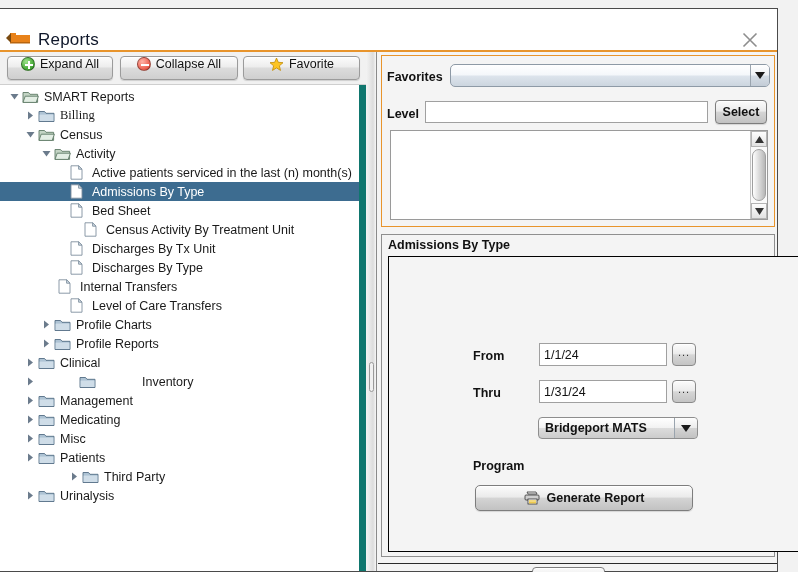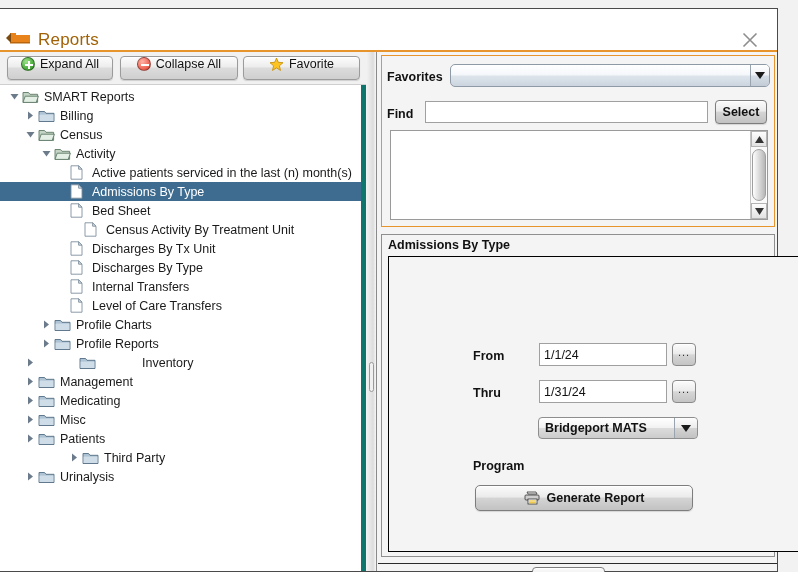--- a/index.html
+++ b/index.html
@@ -36,21 +36,21 @@
   }
   .title-icon {
     position: absolute;
     left: 6px; top: 22px;
     width: 26px; height: 14px;
   }
   .title-text {
     position: absolute;
     left: 38px; top: 21px;
     font-size: 17px;
-    color: #a16207;
+    color: #0f172a;
     letter-spacing: .2px;
     white-space: nowrap;
   }
   .title-close {
     position: absolute;
     right: 17px; top: 21px;
     width: 20px; height: 20px;
     cursor: pointer;
   }
 
@@ -112,21 +112,21 @@
     content:''; position:absolute; left:3px; top:6px; width:8px; height:2px; background:#fff;
   }
   .ico-star { width: 15px; height: 15px; flex: 0 0 auto; }
 
   
   .tree-wrap {
     position: absolute;
     left: 0; top: 33px;
     width: 366px; height: 486px;
     background: #ffffff;
-    border-right: 5px solid #0f766e;
+    border-right: 7px solid #0f766e;
     overflow: hidden;
   }
   .tree { position: relative; padding-top: 2px; }
   .trow {
     position: relative;
     height: 19px;
     display: flex; align-items: center;
     font-size: 12.5px; color: #1a1a1a;
     white-space: nowrap;
     cursor: pointer;
@@ -400,21 +400,21 @@
                   </svg>
                 </span>
                 <span class="ticon">
                   <svg viewBox="0 0 17 14" width="17" height="14">
                     <path d="M1 2.5 H6.5 L8 4.3 H15.6 V12.4 H1 Z" fill="#c3d4c4" stroke="#5f7a66" stroke-width=".9" stroke-linejoin="round"></path>
                     <path d="M3.2 6.2 H16.4 L14.2 12.4 H1 Z" fill="#e3eee4" stroke="#5f7a66" stroke-width=".9" stroke-linejoin="round"></path>
                   </svg>
                 </span>
                 <span class="tlabel">SMART Reports</span>
               </div>
-              <div class="trow" style="padding-left: 22px;">
+              <div class="trow" style="padding-left: 22px; font-family: Liberation Serif, serif;">
                 <span class="twist">
                   <svg viewBox="0 0 9 9" width="9" height="9">
                     <path d="M2 0.5 L7 4.5 L2 8.5 Z" fill="#6b7b8c"></path>
                   </svg>
                 </span>
                 <span class="ticon">
                   <svg viewBox="0 0 17 14" width="17" height="14">
                     <path d="M1 2.5 H6.5 L8 4.3 H16 V12.5 H1 Z" fill="#a8bccd" stroke="#5d7governance" stroke-width="0"></path>
                     <path d="M1 2.5 H6.5 L8 4.3 H16 V12.5 H1 Z" fill="#aec3d4" stroke="#566f86" stroke-width=".9" stroke-linejoin="round"></path>
                     <path d="M1.6 5.6 H15.4 V12 H1.6 Z" fill="#cfdde8"></path>
@@ -503,21 +503,21 @@
               <div class="trow" style="padding-left: 54px;">
                 <span class="twist"></span>
                 <span class="ticon">
                   <svg viewBox="0 0 13 15" width="13" height="15">
                     <path d="M1 0.8 H8.6 L12 4.2 V14.2 H1 Z" fill="#ffffff" stroke="#7f8f9e" stroke-width=".9" stroke-linejoin="round"></path>
                     <path d="M8.6 0.8 V4.2 H12 Z" fill="#d7e2ea" stroke="#7f8f9e" stroke-width=".9" stroke-linejoin="round"></path>
                   </svg>
                 </span>
                 <span class="tlabel">Discharges By Type</span>
               </div>
-              <div class="trow" style="padding-left: 54px;">
+              <div class="trow" style="padding-left: 42px;">
                 <span class="twist"></span>
                 <span class="ticon">
                   <svg viewBox="0 0 13 15" width="13" height="15">
                     <path d="M1 0.8 H8.6 L12 4.2 V14.2 H1 Z" fill="#ffffff" stroke="#7f8f9e" stroke-width=".9" stroke-linejoin="round"></path>
                     <path d="M8.6 0.8 V4.2 H12 Z" fill="#d7e2ea" stroke="#7f8f9e" stroke-width=".9" stroke-linejoin="round"></path>
                   </svg>
                 </span>
                 <span class="tlabel">Internal Transfers</span>
               </div>
               <div class="trow" style="padding-left: 54px;">
@@ -552,20 +552,35 @@
                   </svg>
                 </span>
                 <span class="ticon">
                   <svg viewBox="0 0 17 14" width="17" height="14">
                     <path d="M1 2.5 H6.5 L8 4.3 H16 V12.5 H1 Z" fill="#a8bccd" stroke="#5d7governance" stroke-width="0"></path>
                     <path d="M1 2.5 H6.5 L8 4.3 H16 V12.5 H1 Z" fill="#aec3d4" stroke="#566f86" stroke-width=".9" stroke-linejoin="round"></path>
                     <path d="M1.6 5.6 H15.4 V12 H1.6 Z" fill="#cfdde8"></path>
                   </svg>
                 </span>
                 <span class="tlabel">Profile Reports</span>
+              </div>
+              <div class="trow" style="padding-left: 22px;">
+                <span class="twist">
+                  <svg viewBox="0 0 9 9" width="9" height="9">
+                    <path d="M2 0.5 L7 4.5 L2 8.5 Z" fill="#6b7b8c"></path>
+                  </svg>
+                </span>
+                <span class="ticon">
+                  <svg viewBox="0 0 17 14" width="17" height="14">
+                    <path d="M1 2.5 H6.5 L8 4.3 H16 V12.5 H1 Z" fill="#a8bccd" stroke="#5d7governance" stroke-width="0"></path>
+                    <path d="M1 2.5 H6.5 L8 4.3 H16 V12.5 H1 Z" fill="#aec3d4" stroke="#566f86" stroke-width=".9" stroke-linejoin="round"></path>
+                    <path d="M1.6 5.6 H15.4 V12 H1.6 Z" fill="#cfdde8"></path>
+                  </svg>
+                </span>
+                <span class="tlabel">Clinical</span>
               </div>
               <div class="trow" style="padding-left: 22px; gap: 41px;">
                 <span class="twist">
                   <svg viewBox="0 0 9 9" width="9" height="9">
                     <path d="M2 0.5 L7 4.5 L2 8.5 Z" fill="#6b7b8c"></path>
                   </svg>
                 </span>
                 <span class="ticon">
                   <svg viewBox="0 0 17 14" width="17" height="14">
                     <path d="M1 2.5 H6.5 L8 4.3 H16 V12.5 H1 Z" fill="#a8bccd" stroke="#5d7governance" stroke-width="0"></path>
@@ -679,21 +694,21 @@
           <span class="lbl" id="lbl-favorites">Favorites</span>
           <div class="combo" id="combo-favorites">
             <span class="cval"></span>
             <span class="carrow">
               <svg viewBox="0 0 10 7" width="10" height="7">
                   <path d="M0 0 H10 L5 7 Z" fill="#1a1a1a"></path>
                 </svg>
             </span>
           </div>
 
-          <span class="lbl" id="lbl-find">Find</span>
+          <span class="lbl" id="lbl-find">Level</span>
           <input class="txt" id="find-input" type="text" value="" style="">
           <div class="btn" id="btn-select">
             <span>Select</span>
           </div>
 
           <div class="listbox">
             <div class="lb-content"></div>
             <div class="vscroll">
               <div class="sb-btn">
                 <svg viewBox="0 0 9 7" width="9" height="7">

